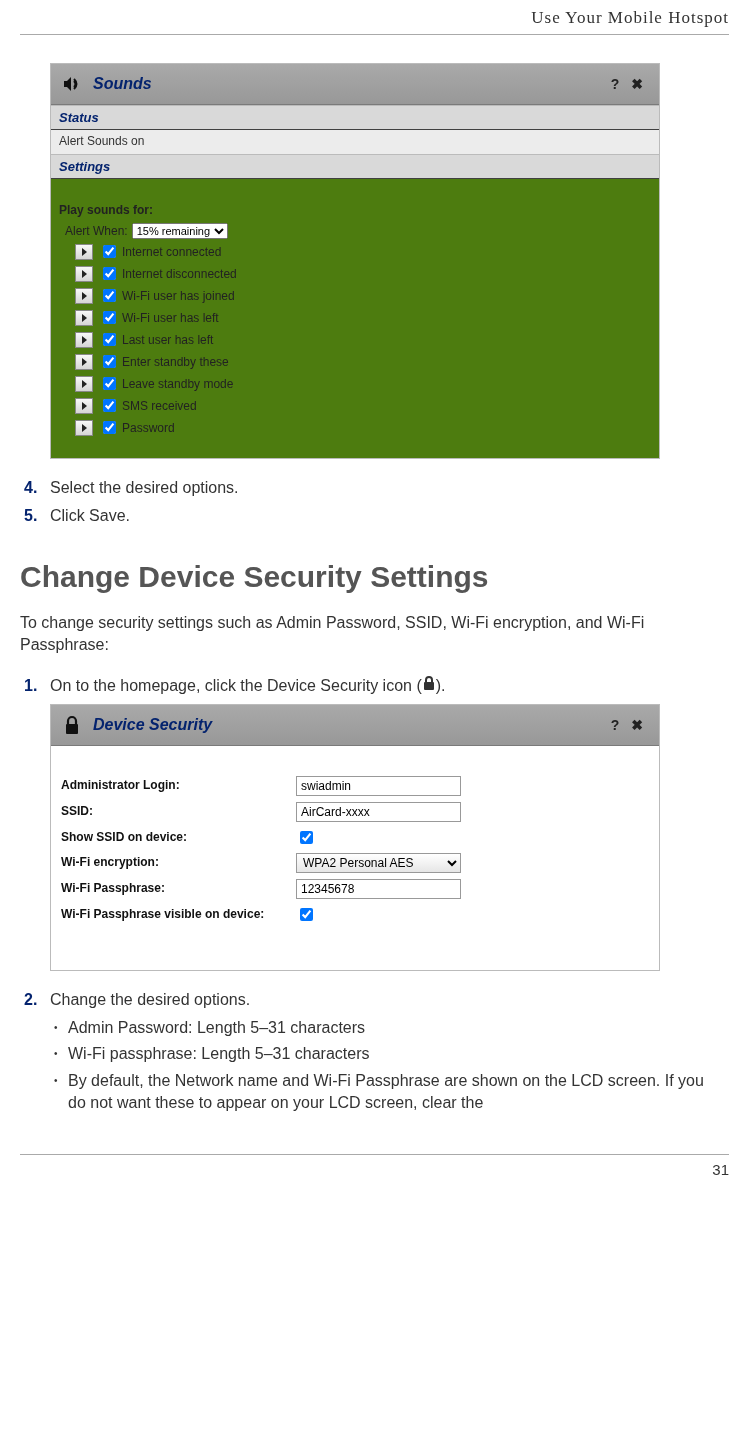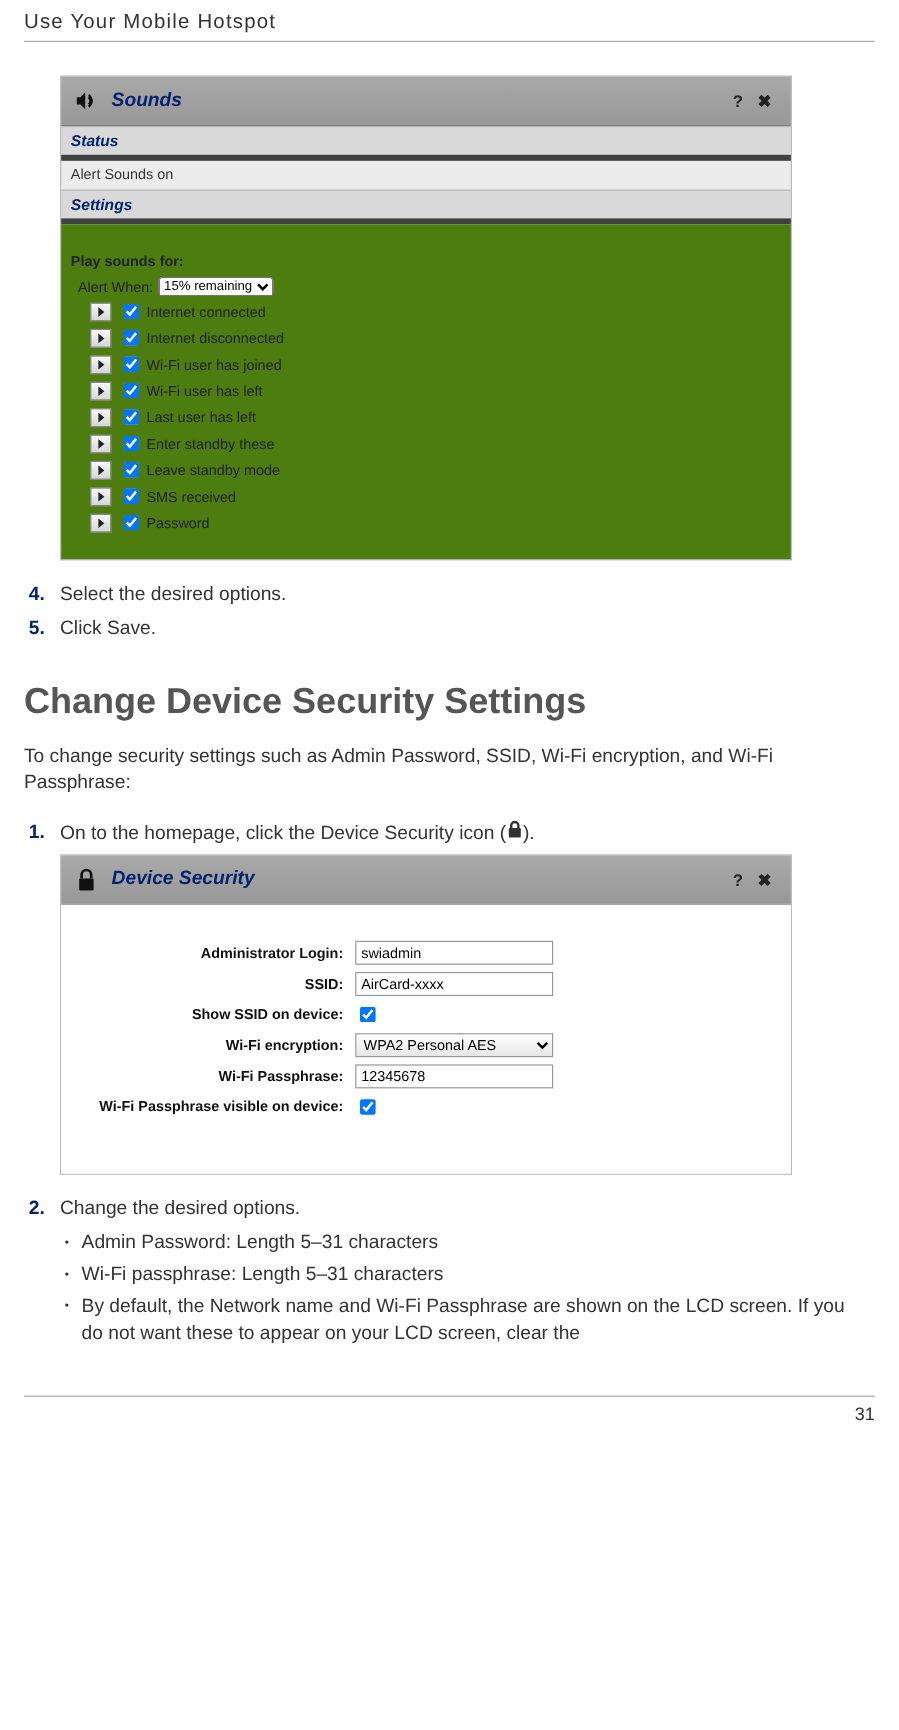--- a/index.html
+++ b/index.html
@@ -7,24 +7,26 @@
     padding: 0;
     background: #fff;
     font-family: Arial, Helvetica, sans-serif;
     color: #222;
     width: 749px;
   }
   .page {
     padding: 0 20px 15px 20px;
   }
   .header-title {
+    text-align: right;
     font-size: 17px;
     letter-spacing: 1px;
     color: #333;
     padding: 8px 0 6px 0;
+    font-family: Liberation Serif, serif;
   }
   hr.div {
     border: none;
     border-top: 1px solid #aaa;
     margin: 0 0 28px 0;
   }
   hr.footer-div {
     border: none;
     border-top: 1px solid #aaa;
     margin: 40px 0 6px 0;
@@ -69,21 +71,21 @@
   .title-ctrl {
     font-weight: bold;
     color: #222;
     padding: 0 6px;
     cursor: pointer;
     font-size: 14px;
   }
   .section-hdr {
     background: #d9d9d9;
     border-top: 1px solid #bbb;
-    border-bottom: 5px solid #404040;
+    border-bottom: 1px solid #404040;
     font-weight: bold;
     font-style: italic;
     color: #04236e;
     font-size: 13px;
     padding: 4px 8px;
   }
   .status-text {
     font-size: 12px;
     color: #333;
     padding: 4px 8px 6px 8px;
@@ -173,21 +175,20 @@
     padding: 24px 10px 40px 10px;
   }
   .form-row {
     display: flex;
     align-items: center;
     margin: 6px 0;
     font-size: 12px;
   }
   .form-label {
     width: 225px;
-    text-align: right;
     font-weight: bold;
     color: #111;
     padding-right: 10px;
     line-height: 1.2;
   }
   .form-input input[type=text] {
     font-size: 12px;
     padding: 2px 4px;
     border: 1px solid #999;
     width: 155px;

